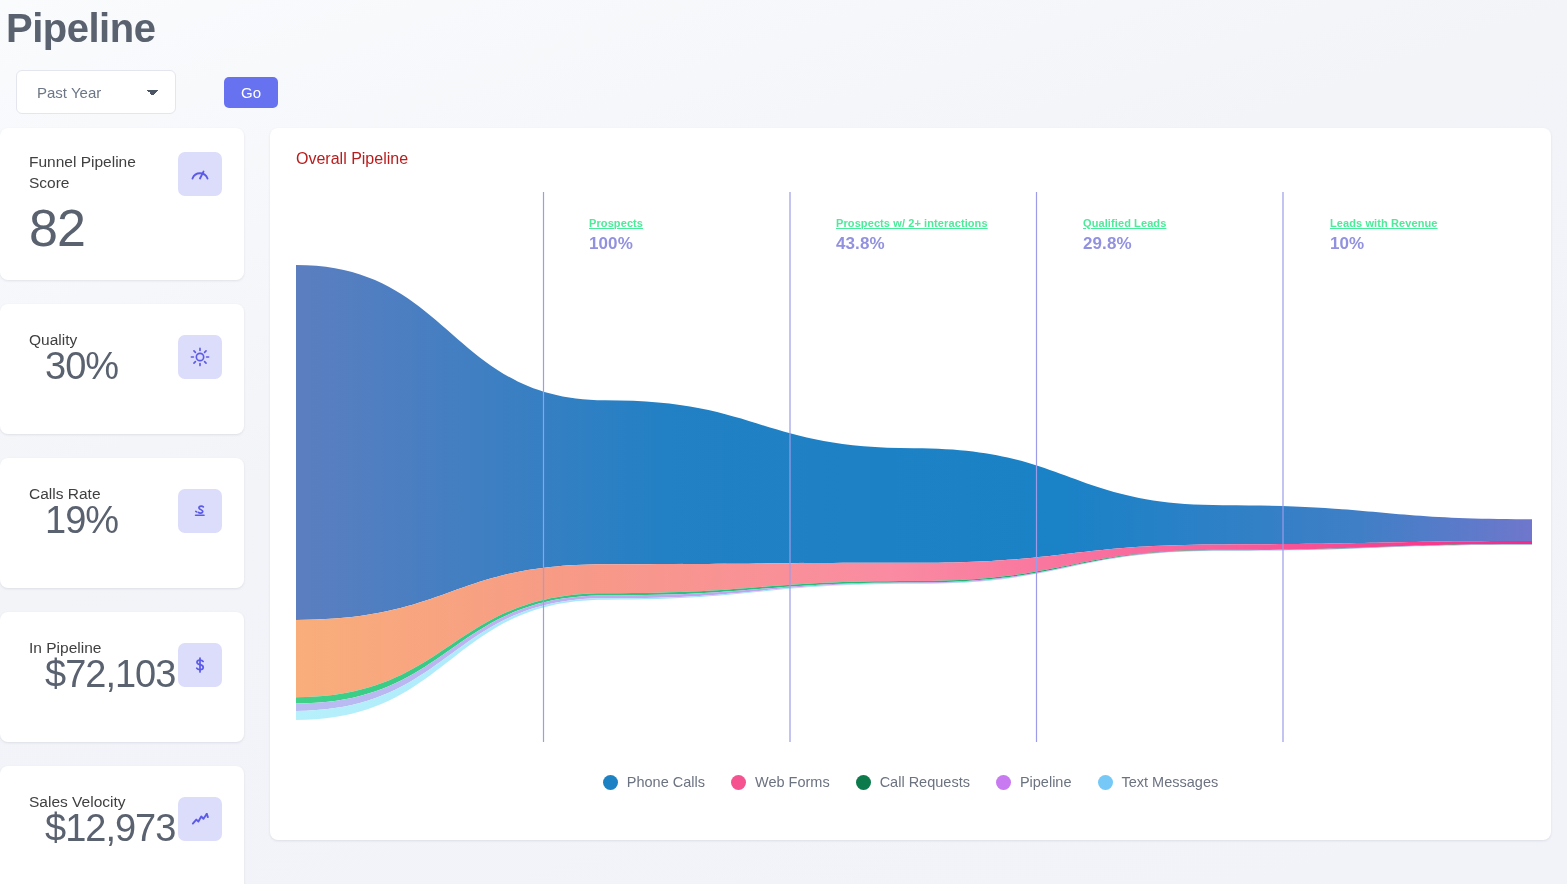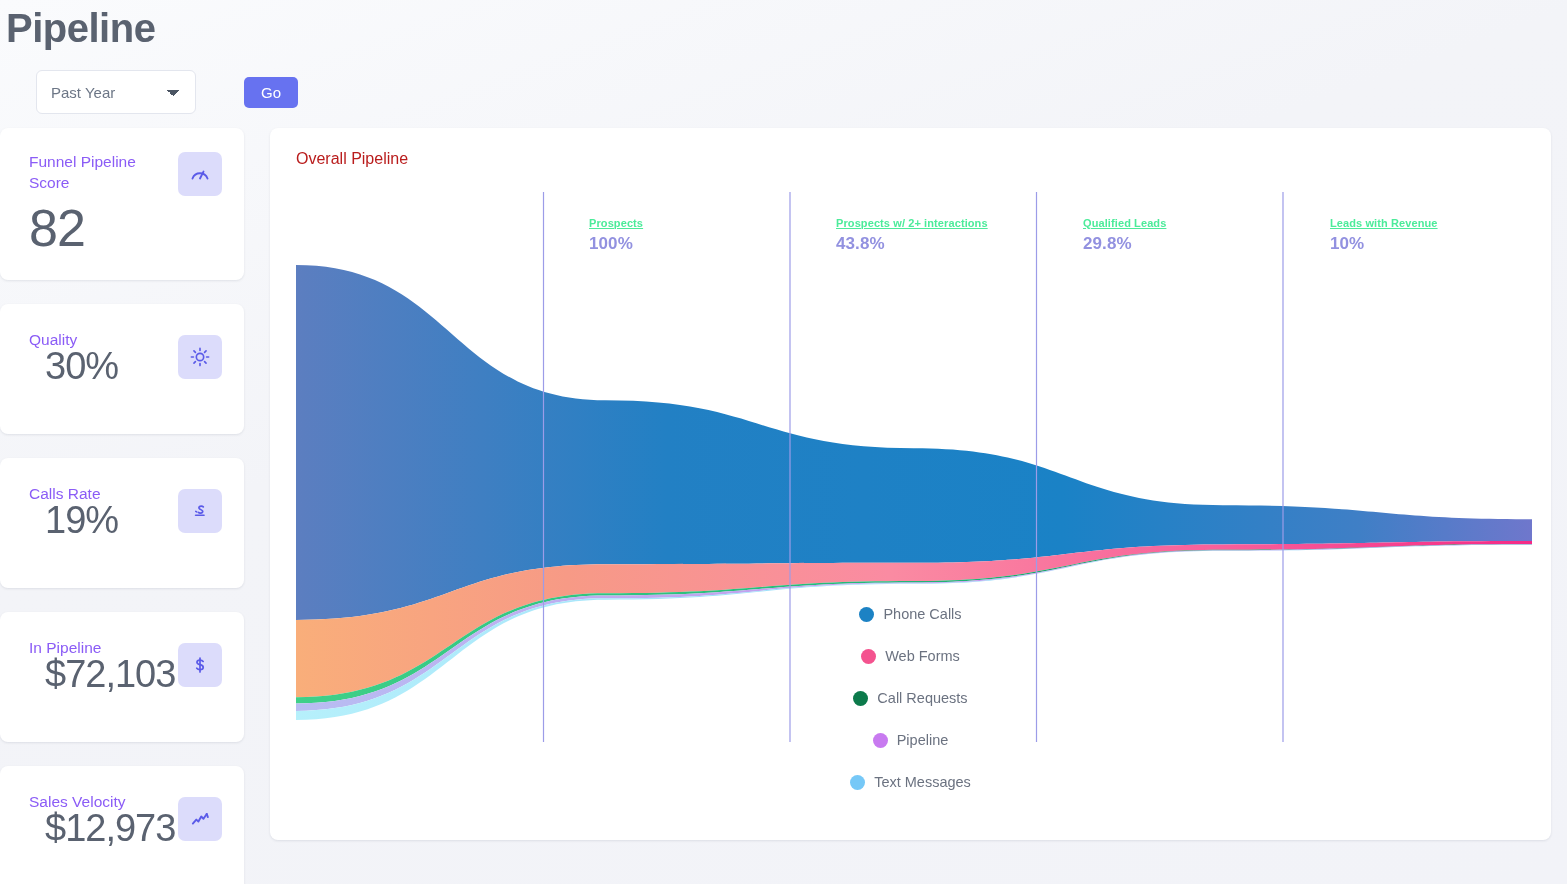--- a/index.html
+++ b/index.html
@@ -40,30 +40,29 @@
   }
   .range-select {
     width: 160px;
     height: 44px;
     border: 1px solid #e3e6ee;
     border-radius: 6px;
     background: #ffffff;
     color: #6c7686;
     font-size: 15px;
     font-family: "Liberation Sans", sans-serif;
-    padding: 0 14px;
+    padding: 0 20px;
     appearance: none;
     -webkit-appearance: none;
     background-image: linear-gradient(45deg, transparent 50%, #4b5563 50%),
                       linear-gradient(135deg, #4b5563 50%, transparent 50%);
     background-position: calc(100% - 22px) 19px, calc(100% - 16px) 19px;
     background-size: 6px 6px, 6px 6px;
     background-repeat: no-repeat;
     cursor: pointer;
-    margin-left: 20px;
   }
   .go-button {
     width: 54px;
     height: 31px;
     border: none;
     border-radius: 5px;
     background: #6772f0;
     color: #ffffff;
     font-size: 15px;
     font-family: "Liberation Sans", sans-serif;
@@ -92,21 +91,21 @@
     position: relative;
     min-height: 152px;
   }
   .kpi-top {
     display: flex;
     justify-content: space-between;
     align-items: flex-start;
   }
   .kpi-label {
     font-size: 15.5px;
-    color: #8b5cf6;
+    color: #404040;
     line-height: 1.35;
     max-width: 118px;
     font-weight: 400;
   }
   .kpi-icon {
     width: 44px;
     height: 44px;
     border-radius: 7px;
     background: #dcdcfb;
     display: flex;
@@ -178,21 +177,20 @@
   }
   .legend {
     position: absolute;
     bottom: 50px;
     left: 0;
     width: 100%;
     display: flex;
     justify-content: center;
     align-items: center;
     gap: 26px;
-    flex-direction: column;
   }
   .legend-item {
     display: flex;
     align-items: center;
     gap: 9px;
     cursor: pointer;
   }
   .legend-dot {
     width: 15px;
     height: 15px;

